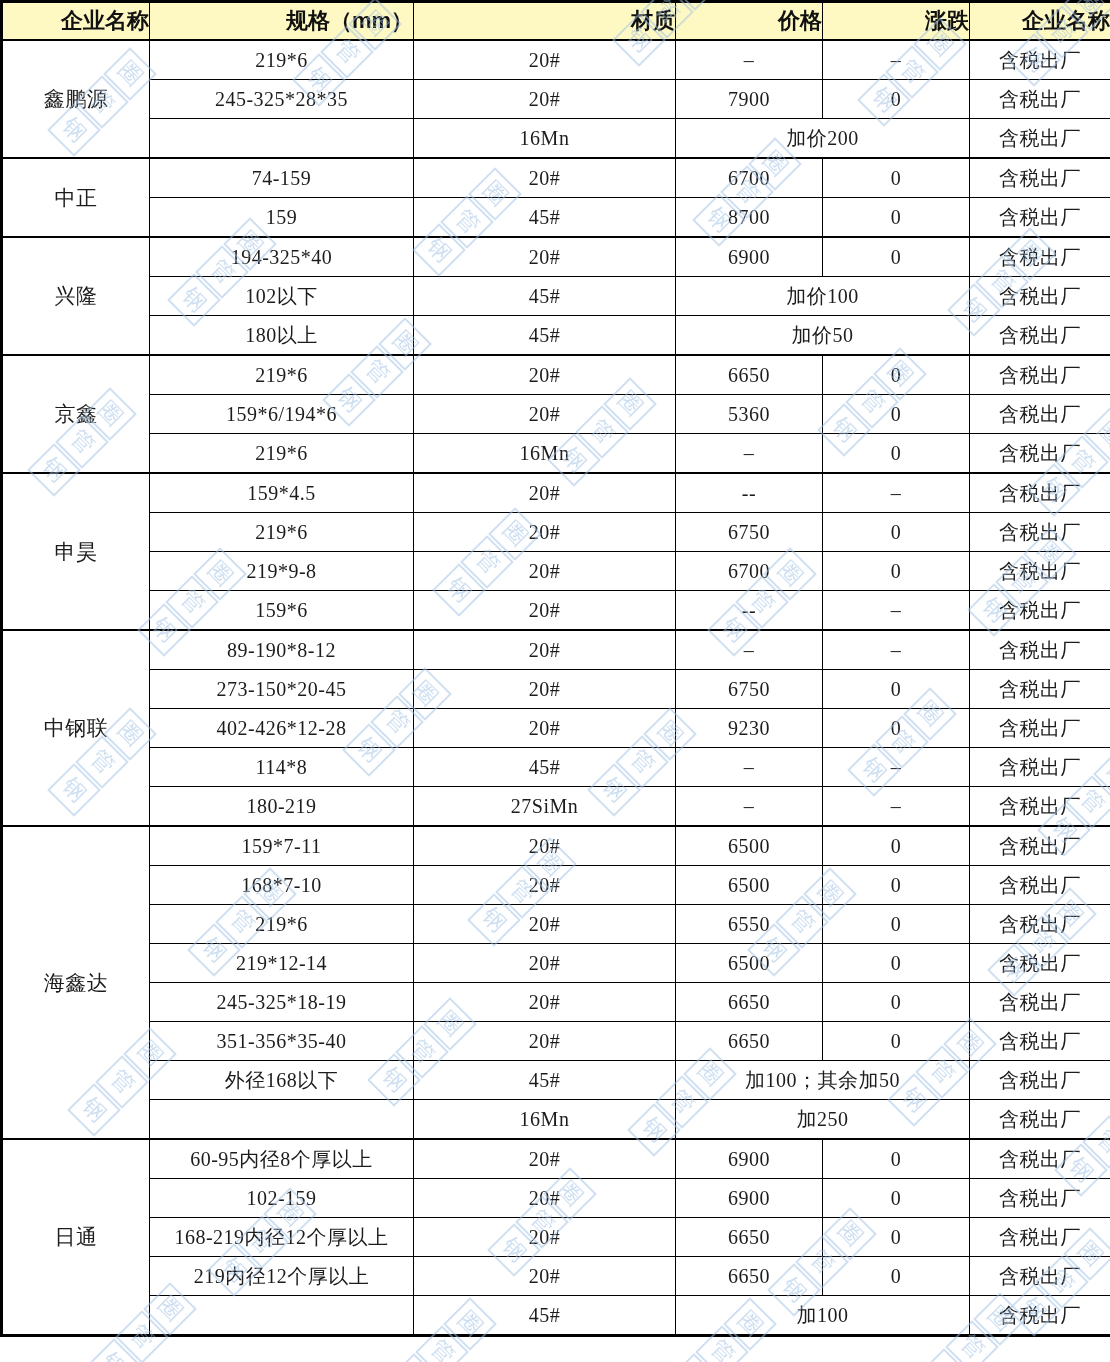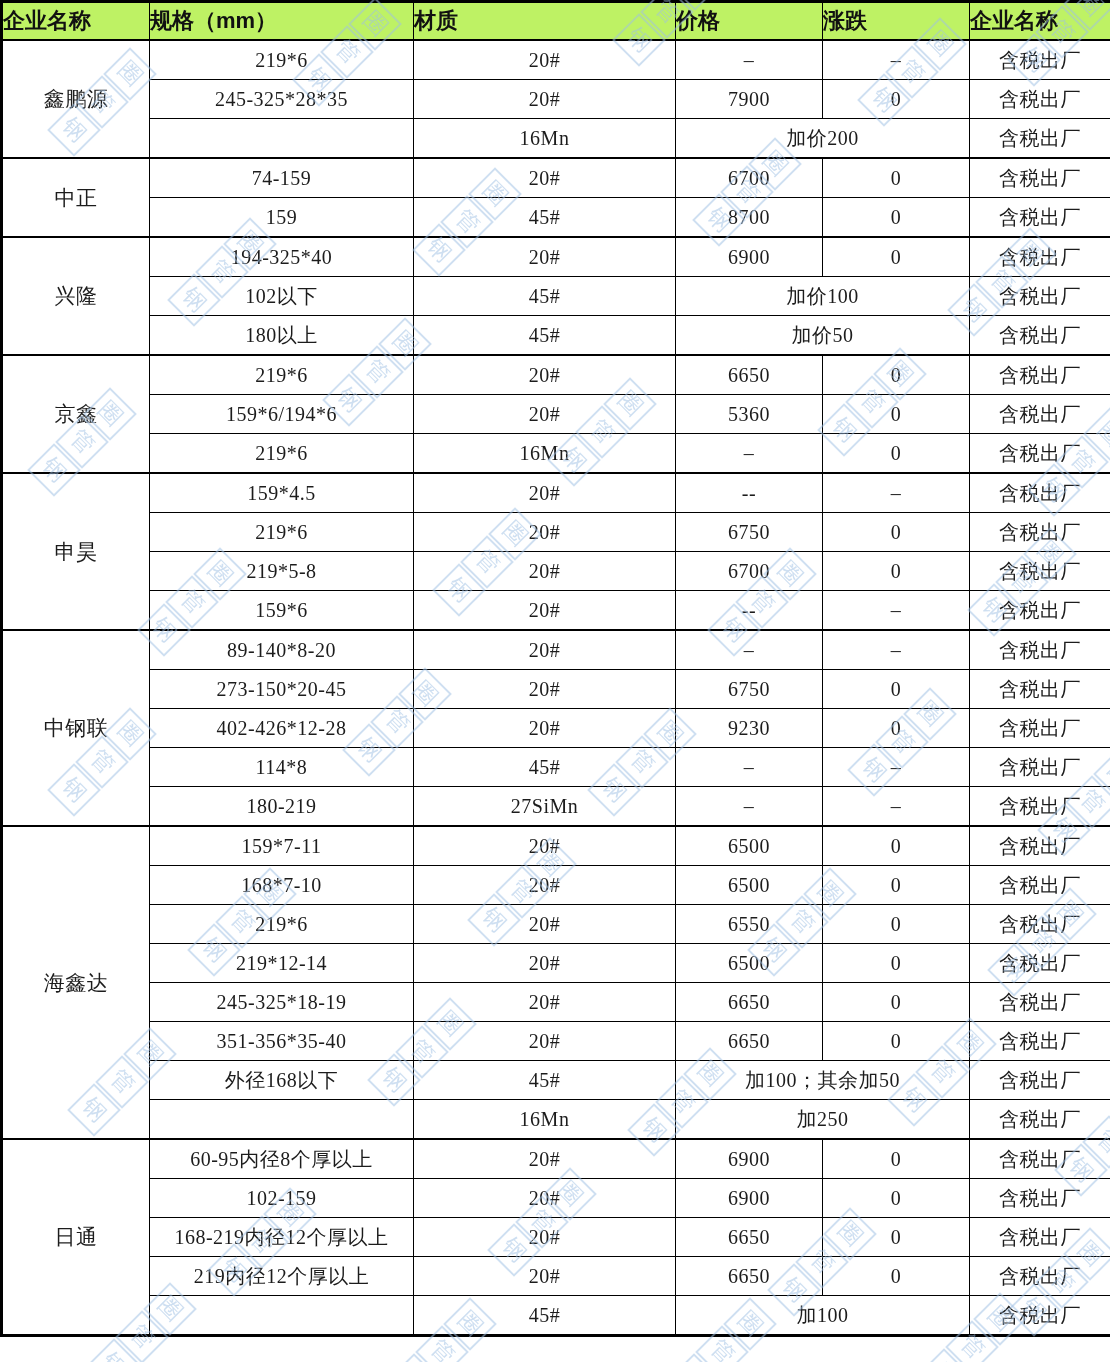--- a/index.html
+++ b/index.html
@@ -11,29 +11,29 @@
     background: #ffffff;
     font-family: "Liberation Serif", "DejaVu Serif", serif;
   }
   table.price-table {
     border-collapse: collapse;
     width: 1110px;
     table-layout: fixed;
     border: 3px solid #000;
   }
   .price-table th {
-    background: #bef264;
+    background: #fef9c3;
     border: 1px solid #000;
     border-bottom: 2px solid #000;
     height: 36px;
     font-family: "Liberation Sans", "DejaVu Sans", sans-serif;
     font-weight: bold;
     font-size: 22px;
     color: #111;
-    text-align: left;
+    text-align: right;
     padding: 0;
   }
   .price-table td {
     border: 1px solid #000;
     height: 38px;
     text-align: center;
     vertical-align: middle;
     font-size: 20px;
     color: #1c1c1c;
     padding: 0;
@@ -171,36 +171,36 @@
           <td>含税出厂</td>
         </tr>
         <tr>
           <td>219*6</td>
           <td>20#</td>
           <td>6750</td>
           <td>0</td>
           <td>含税出厂</td>
         </tr>
         <tr>
-          <td>219*5-8</td>
+          <td>219*9-8</td>
           <td>20#</td>
           <td>6700</td>
           <td>0</td>
           <td>含税出厂</td>
         </tr>
         <tr>
           <td>159*6</td>
           <td>20#</td>
           <td>--</td>
           <td>–</td>
           <td>含税出厂</td>
         </tr>
         <tr class="section-start">
           <td class="company-cell" rowspan="5">中钢联</td>
-          <td>89-140*8-20</td>
+          <td>89-190*8-12</td>
           <td>20#</td>
           <td>–</td>
           <td>–</td>
           <td>含税出厂</td>
         </tr>
         <tr>
           <td>273-150*20-45</td>
           <td>20#</td>
           <td>6750</td>
           <td>0</td>

